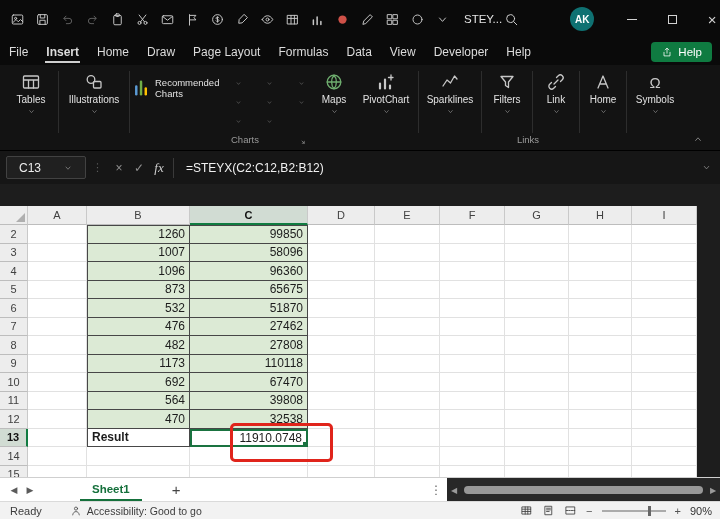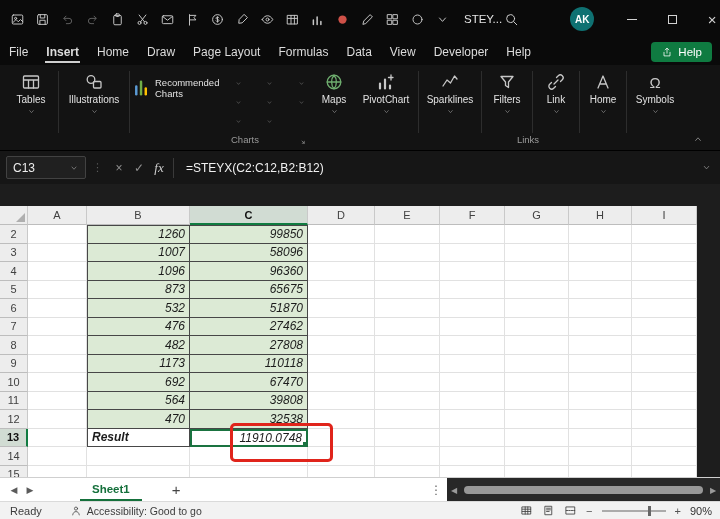--- a/index.html
+++ b/index.html
@@ -38,21 +38,21 @@
   .rwide .lbl{text-align:left;font-size:9.5px;}
   .rdiv{width:1px;height:62px;background:#2d2d2d;margin:2px 2px 0;flex:0 0 auto;}
   .gallery{display:grid;grid-template-columns:repeat(3,1fr);row-gap:3px;padding:6px 2px 0;flex:0 0 auto;}
   .gitem{display:flex;align-items:center;justify-content:center;gap:1px;height:16px;}
   .glabel{position:absolute;font-size:9.5px;color:#9a9a9a;bottom:5px;text-align:center;}
   .rlauncher{position:absolute;bottom:5px;display:flex;}
   .rcollapse{position:absolute;bottom:5px;right:16px;display:flex;}
 
   
   .fbar{position:absolute;top:150px;left:0;width:720px;height:34px;background:#161616;display:flex;align-items:center;border-top:1px solid #000;}
-  .namebox{width:80px;height:23px;margin-left:6px;background:#202020;border:1px solid #424242;border-radius:2px;display:flex;align-items:center;justify-content:space-between;color:#ededed;font-size:12px;padding:0 6px;}
+  .namebox{width:80px;height:23px;margin-left:6px;background:#202020;border:1px solid #424242;border-radius:2px;display:flex;align-items:center;justify-content:space-between;color:#ededed;font-size:12px;padding:0 12px;}
   .fb-dots{color:#5a5a5a;font-size:11px;margin:0 6px;}
   .fb-ico{color:#8f8f8f;font-size:12px;width:20px;text-align:center;}
   .fb-fx{font-style:italic;font-family:"Liberation Serif",serif;color:#cfcfcf;font-size:13px;}
   .fb-sep{width:1px;height:20px;background:#3a3a3a;margin:0 4px;}
   .fb-formula{flex:1;color:#f0f0f0;font-size:12px;padding-left:8px;white-space:nowrap;overflow:hidden;}
   .fb-chev{margin-right:8px;display:flex;}
   .gap-strip{position:absolute;top:184px;left:0;width:720px;height:22px;background:#1d1d1d;}
 
   
   .gridband{position:absolute;top:206px;left:0;width:720px;height:271px;background:#1d1d1d;overflow:hidden;}
@@ -60,21 +60,21 @@
     grid-template-columns:28px 59px 103px 118px 67px 65px 65px 64px 63px 65px;
     grid-template-rows:19px repeat(14,18.5px);background:#fff;}
   .h,.rh{background:#EDEDED;border-right:1px solid #C9C9C9;border-bottom:1px solid #BDBDBD;display:flex;align-items:center;justify-content:center;font-size:11px;color:#414141;overflow:hidden;}
   .h.sel{background:#D1DCD3;border-bottom:2px solid #107C41;color:#111;font-weight:700;}
   .rh.sel{background:#D1DCD3;border-right:2px solid #107C41;color:#111;font-weight:700;}
   .corner{position:relative;background:#EDEDED;border-right:1px solid #C9C9C9;border-bottom:1px solid #BDBDBD;}
   .corner::after{content:"";position:absolute;right:2px;bottom:2px;border-left:9px solid transparent;border-bottom:9px solid #AFAFAF;}
   .c{background:#fff;border-right:1px solid #E1E1E1;border-bottom:1px solid #E1E1E1;display:flex;align-items:center;font-size:12px;color:#1c1c1c;padding:0 4px;overflow:hidden;white-space:nowrap;}
   .c.num{justify-content:flex-end;}
   .c.green{background:#DCEAD5;}
-  .c.b{border-right-color:#474747;border-bottom-color:#474747;font-style:italic;}
+  .c.b{border-right-color:#474747;border-bottom-color:#474747;}
   .c.bt{border-top:1px solid #474747;}
   .c.bl{border-left:1px solid #474747;}
   .c.result{font-weight:700;}
   .c.selcell{border:2px solid #1A7340;position:relative;}
   .fillhandle{position:absolute;right:-1px;bottom:-1px;width:5px;height:5px;background:#1A7340;border:1px solid #fff;}
   .annotation{position:absolute;left:230px;top:423px;width:103px;height:39px;border:3px solid #E0241B;border-radius:5px;pointer-events:none;z-index:10;}
 
   
   .sheetbar{position:absolute;top:477px;left:0;width:720px;height:24px;background:#fff;display:flex;align-items:center;border-top:1px solid #cfcfcf;}
   .snav{color:#5b5b5b;font-size:9px;width:16px;text-align:center;}

